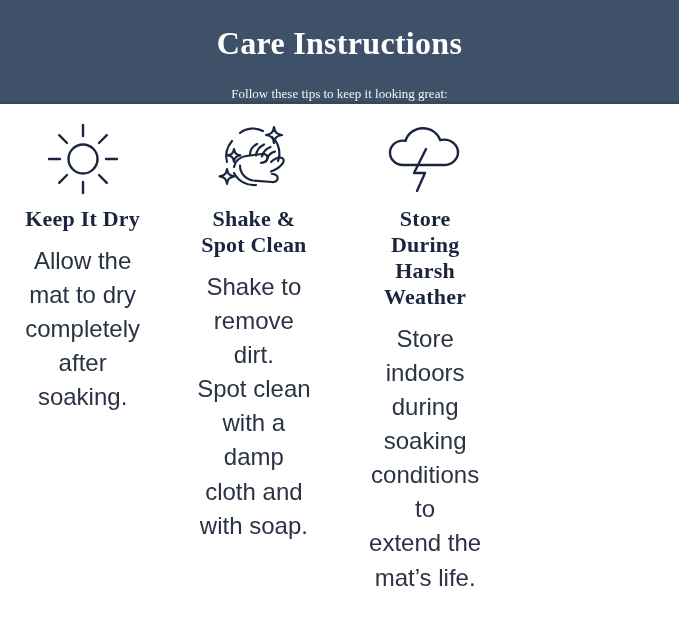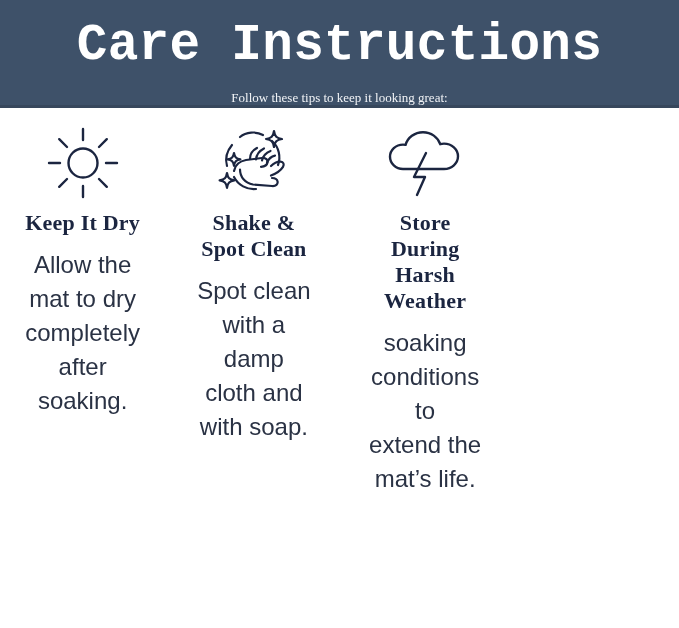--- a/index.html
+++ b/index.html
@@ -30,27 +30,27 @@
     box-sizing: border-box;
     padding-top: 8px;
     display: flex;
     flex-direction: column;
     align-items: center;
     justify-content: flex-start;
     border-bottom: 3px solid #37475c;
   }
 
   .header-title {
-    font-family: Liberation Mono, monospace;
+    font-family: Liberation Serif, serif;
     font-weight: bold;
-    font-size: 51px;
+    font-size: 32px;
     line-height: 1.08;
     color: #ffffff;
     letter-spacing: 0.3px;
-    margin: 8px;
+    margin: 16px;
     padding-top: 2px;
     white-space: nowrap;
   }
 
   .header-subtitle {
     font-family: "Liberation Serif", "DejaVu Serif", serif;
     font-weight: normal;
     font-size: 13px;
     line-height: 1.2;
     color: #f2f4f7;
@@ -176,20 +176,21 @@
           <path d="M64 6 C64.8 11.4 66.6 13.2 72 14 C66.6 14.8 64.8 16.6 64 22
                    C63.2 16.6 61.4 14.8 56 14 C61.4 13.2 63.2 11.4 64 6 Z"></path>
           <path d="M24 28 C24.7 32.3 26.1 33.7 30.4 34.4 C26.1 35.1 24.7 36.5 24 40.8
                    C23.3 36.5 21.9 35.1 17.6 34.4 C21.9 33.7 23.3 32.3 24 28 Z"></path>
           <path d="M17 48 C17.8 53 19.4 54.6 24.4 55.4 C19.4 56.2 17.8 57.8 17 62.8
                    C16.2 57.8 14.6 56.2 9.6 55.4 C14.6 54.6 16.2 53 17 48 Z"></path>
         </svg>
       </div>
       <h2 class="card-title">Shake &amp; Spot Clean</h2>
       <p class="card-body">
+        <span class="line">Shake to remove dirt.</span>
         <span class="line">Spot clean with a damp</span>
         <span class="line">cloth and with soap.</span>
       </p>
     </div>
 
 
     <div class="card">
       <div class="card-icon">
         <svg width="84" height="76" viewBox="0 0 84 76" fill="none" stroke="#1b2540" stroke-width="2.4" stroke-linecap="round" stroke-linejoin="round">
 
@@ -199,19 +200,20 @@
                    C48.1 7.2 55 12.3 57.2 19.2
                    C58.4 18.8 59.7 18.6 61 18.6
                    C68.7 18.6 75 24.3 75 31.3
                    C75 38.3 68.7 44 61 44 Z"></path>
 
           <path d="M43 28 L31 52 L42 52 L34 70"></path>
         </svg>
       </div>
       <h2 class="card-title">Store During Harsh Weather</h2>
       <p class="card-body">
+        <span class="line">Store indoors during</span>
         <span class="line">soaking conditions to</span>
         <span class="line">extend the mat’s life.</span>
       </p>
     </div>
 
   </div>
 </div>
 
 </body></html>

